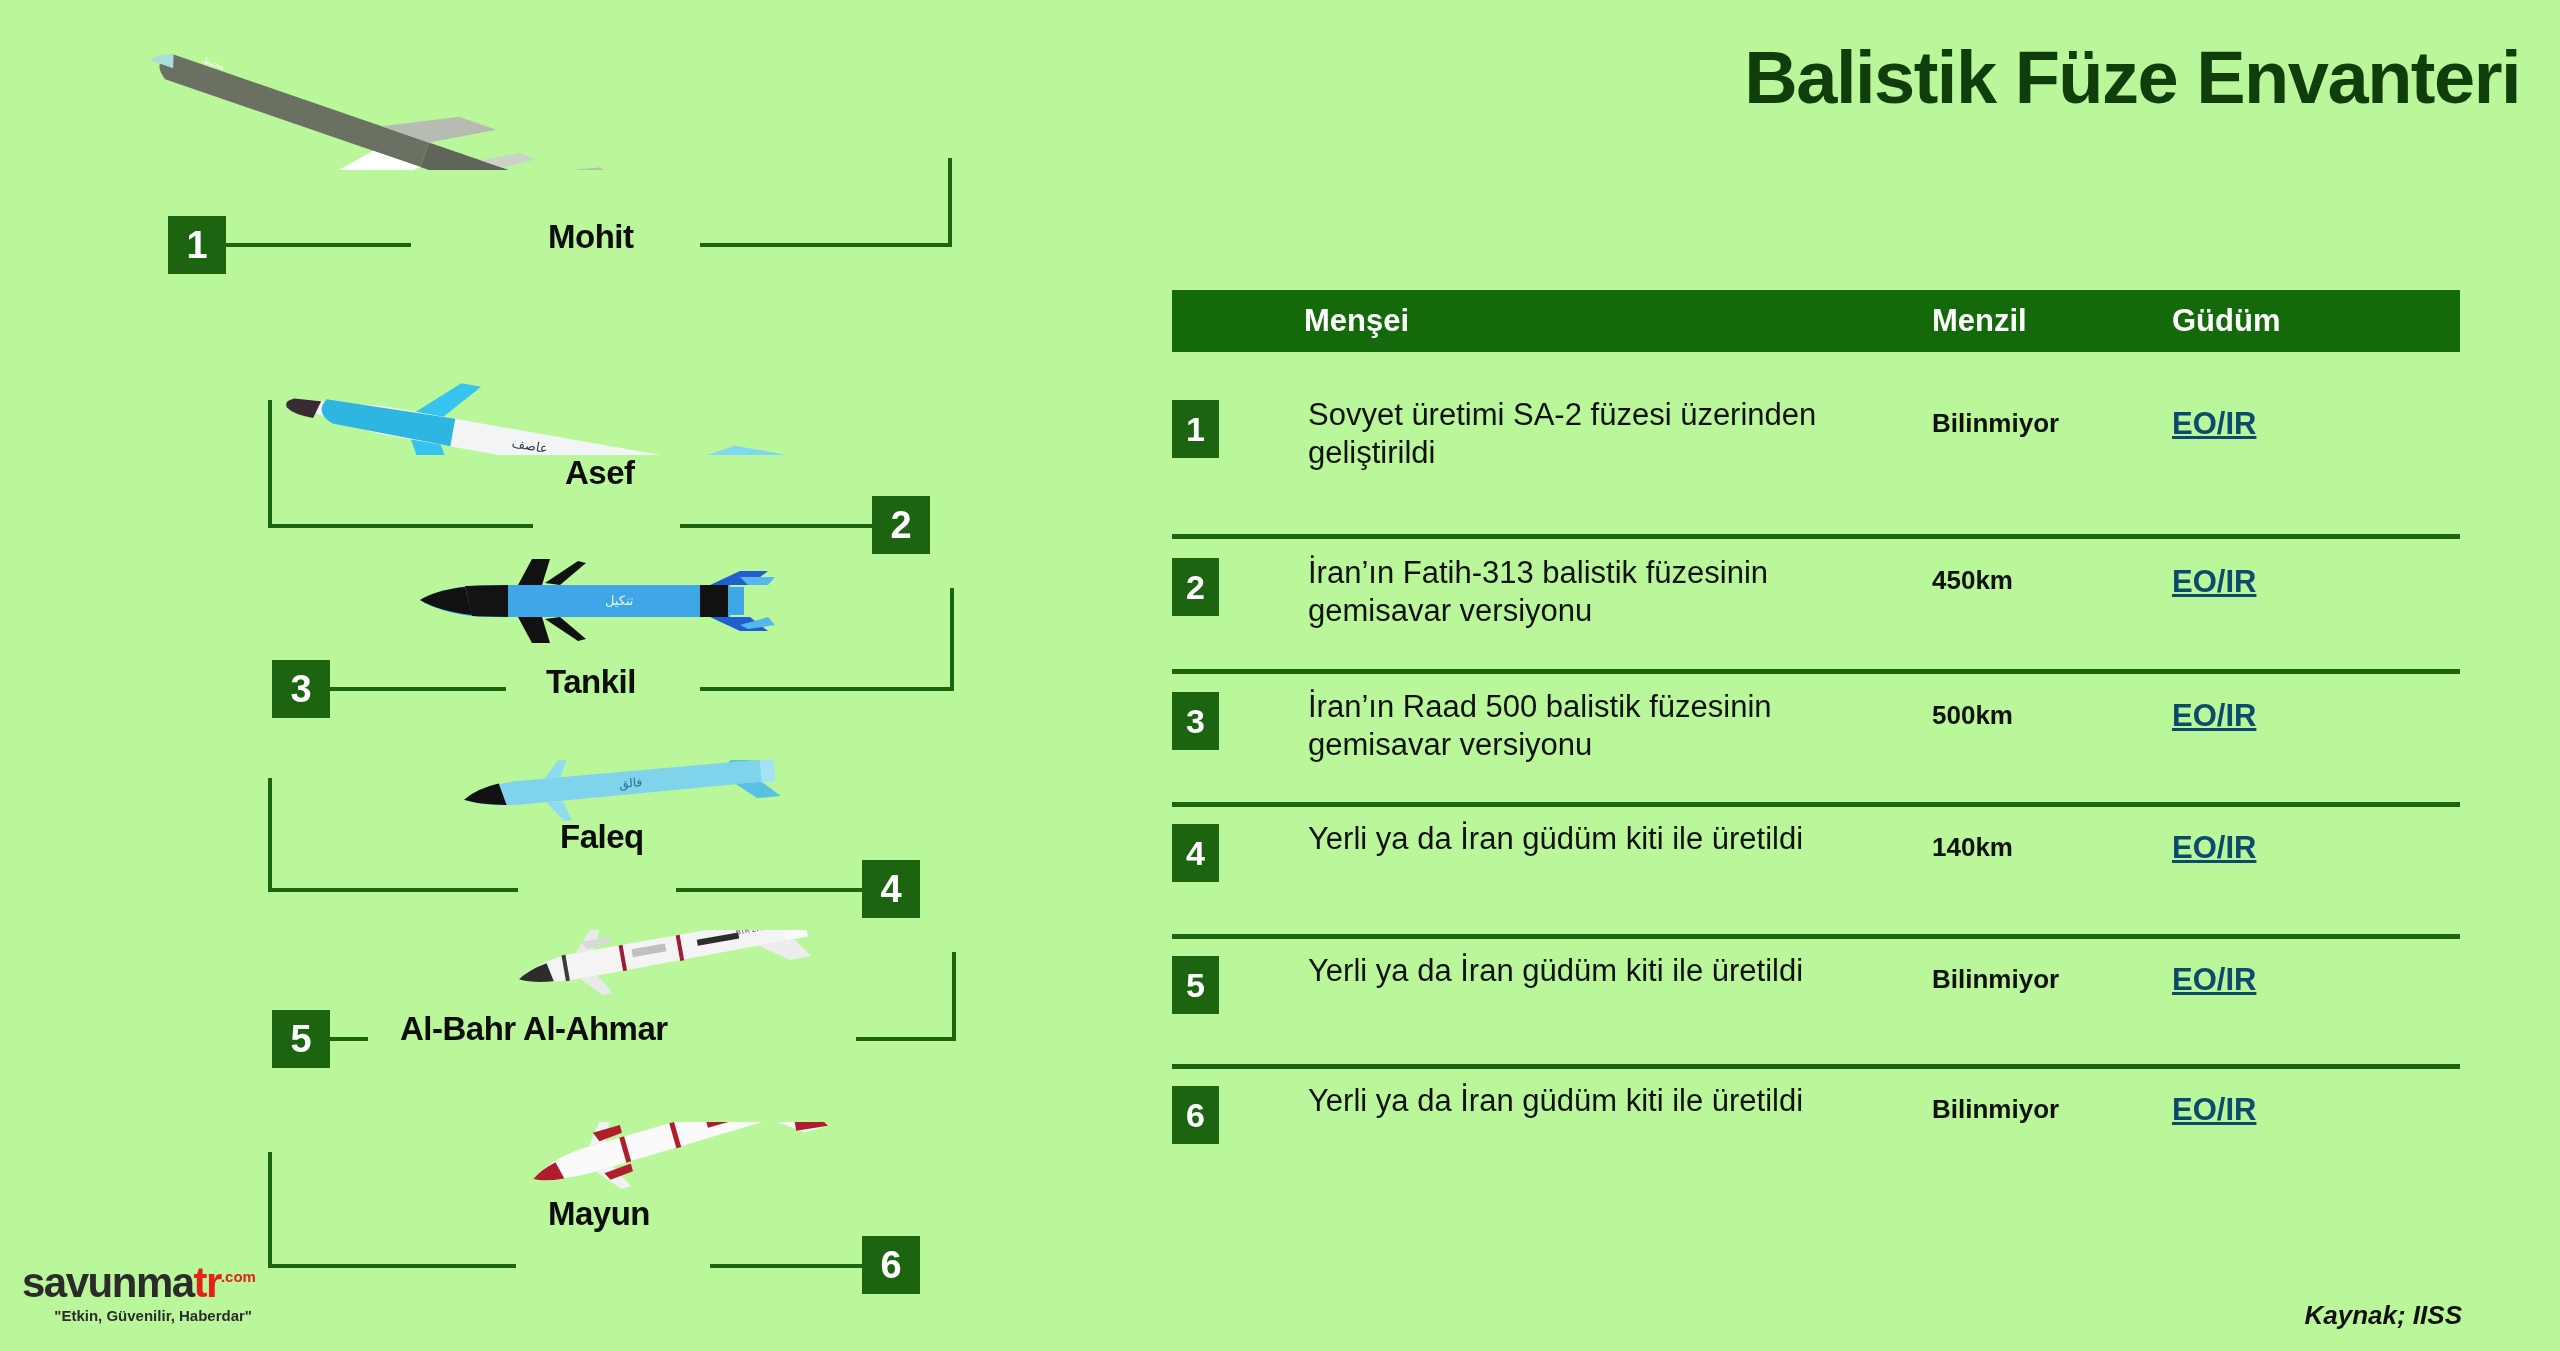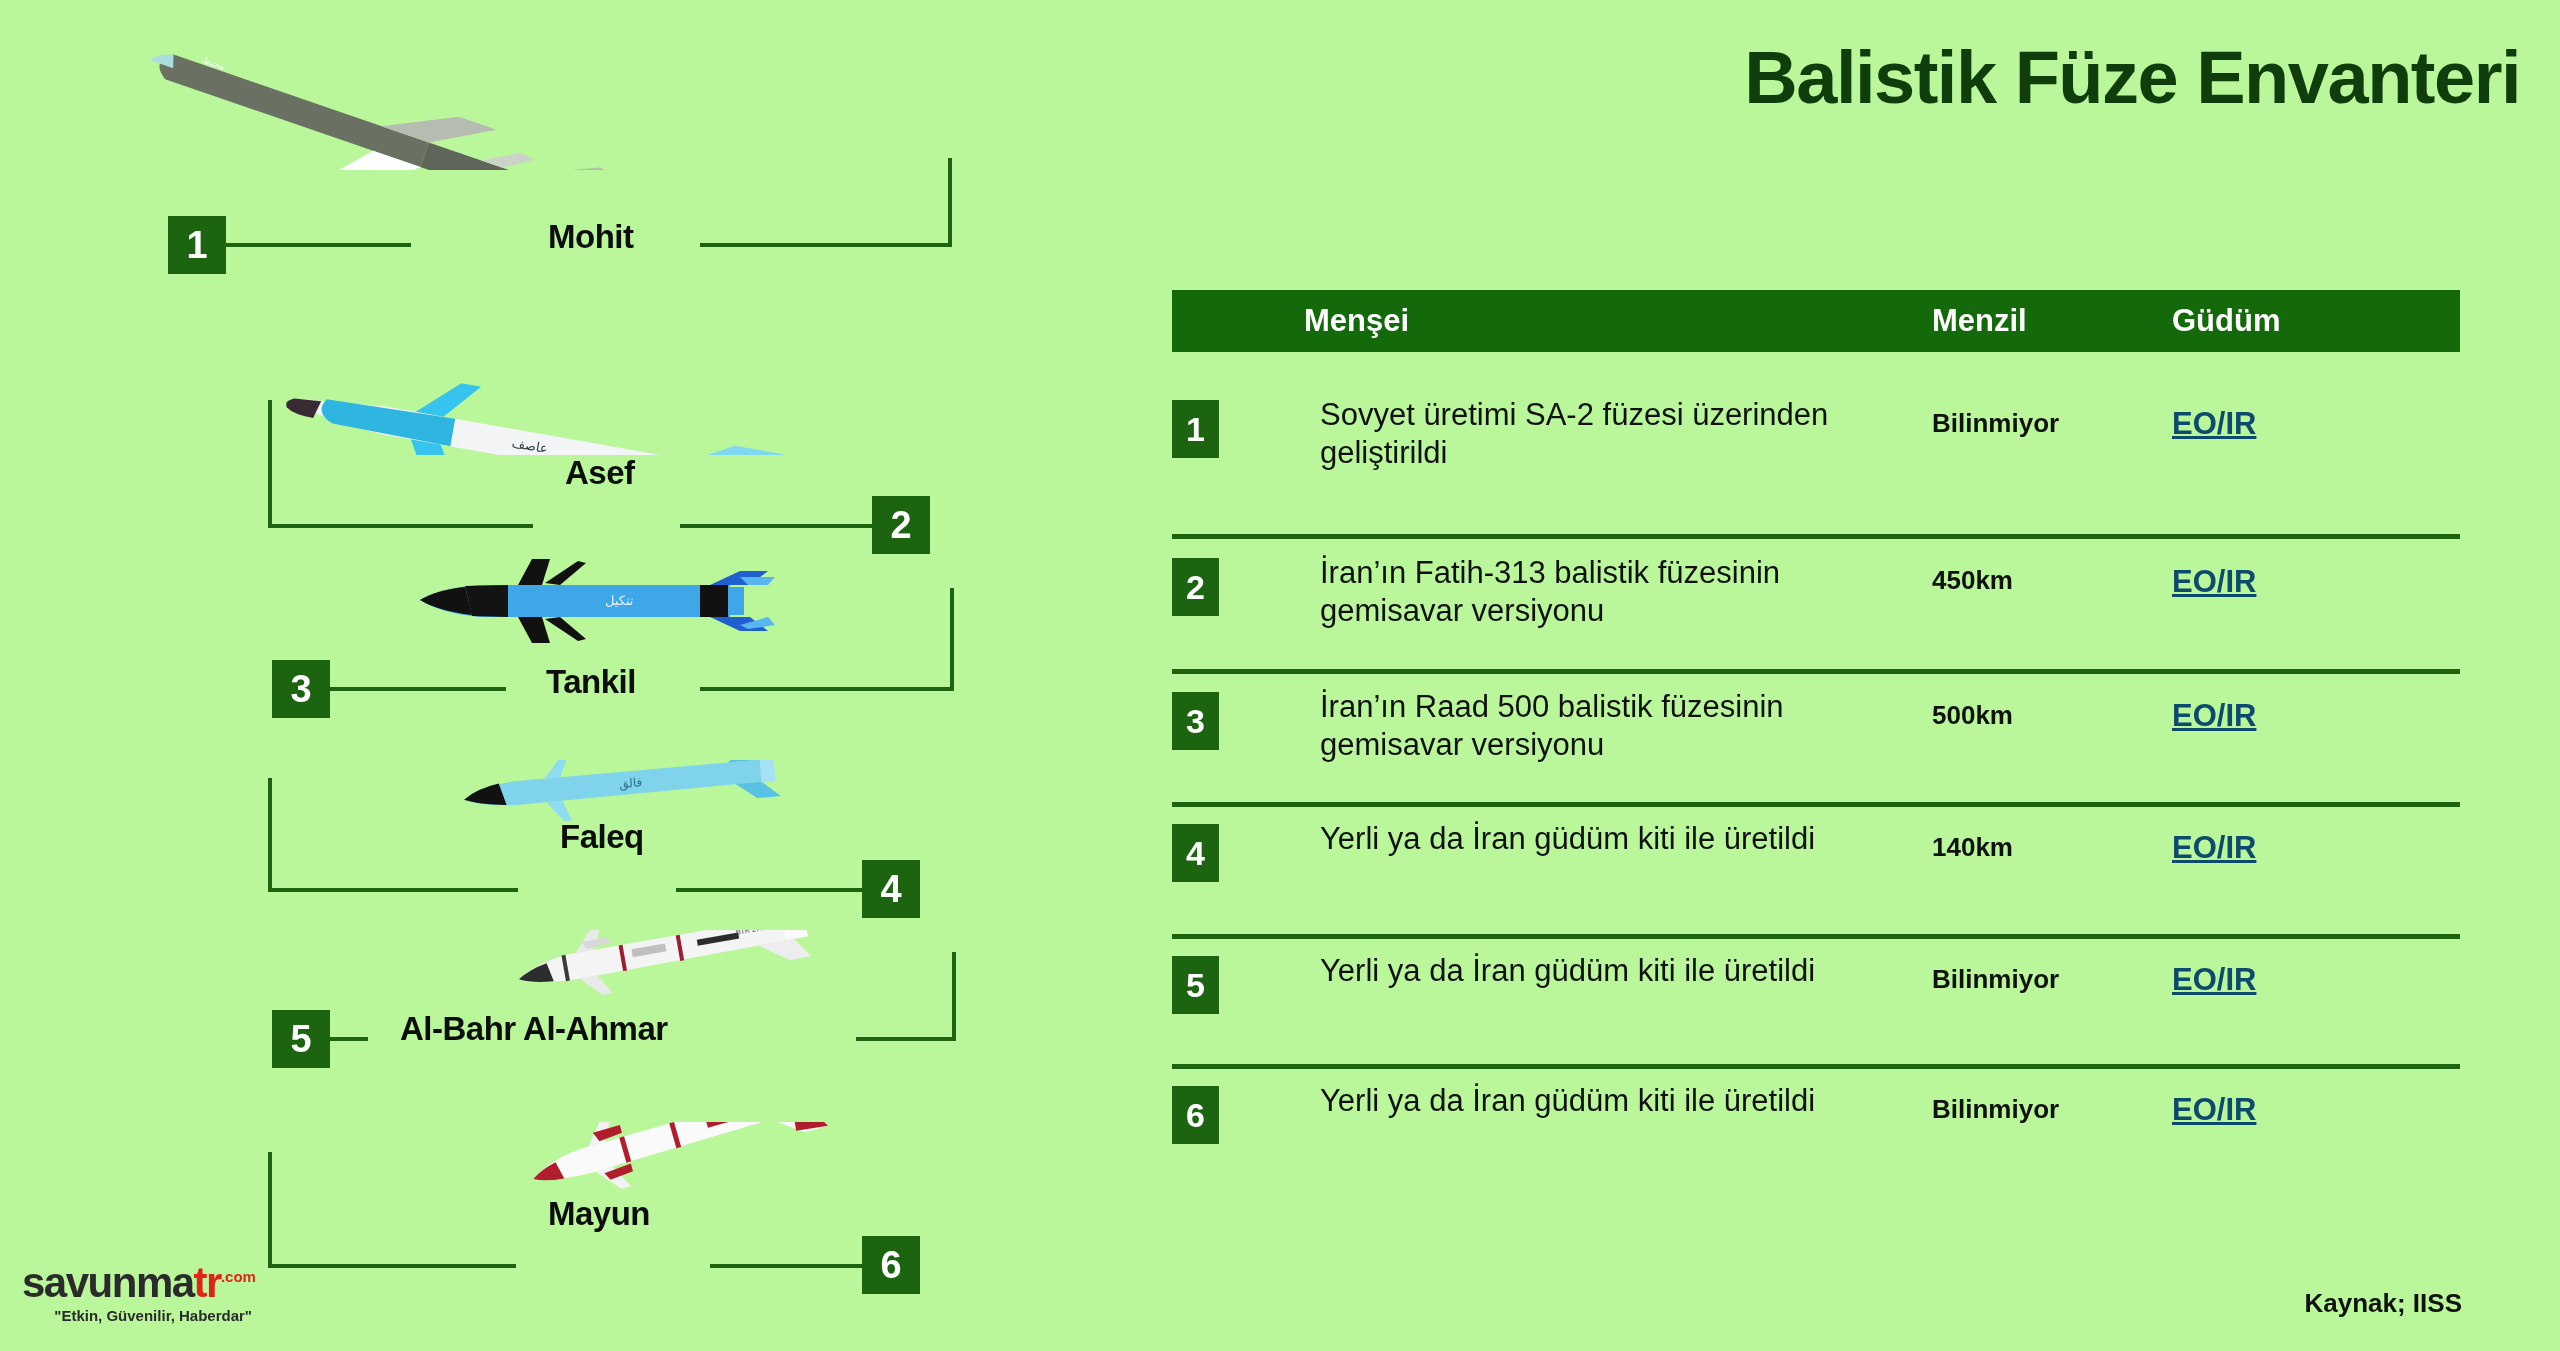--- a/index.html
+++ b/index.html
@@ -84,30 +84,30 @@
 
   .rbadge{
     position:absolute;
     width:47px;height:58px;
     background:#1c6410;color:#fff;
     font-weight:bold;font-size:34px;
     display:flex;align-items:center;justify-content:center;
     line-height:1;
   }
   .rdesc{
-    position:absolute;left:148px;
+    position:absolute;left:136px;
     font-size:31px;color:#111;line-height:1.22;
     font-weight:normal;width:600px;
   }
   .rrange{position:absolute;left:760px;font-size:26px;font-weight:bold;color:#111;}
   .rguide{position:absolute;left:1000px;font-size:31px;font-weight:bold;color:#0c4a6e;text-decoration:underline;}
 
   .source{
-    position:absolute;right:98px;bottom:32px;
-    font-size:26px;font-weight:bold;color:#111;
+    position:absolute;right:98px;bottom:20px;
+    font-size:26px;font-style:italic;font-weight:bold;color:#111;
   }
 </style>
 </head>
 <body>
 
 <div class="page">
 
   <div class="left">
 
     <div class="mrow" style="top:0;">

